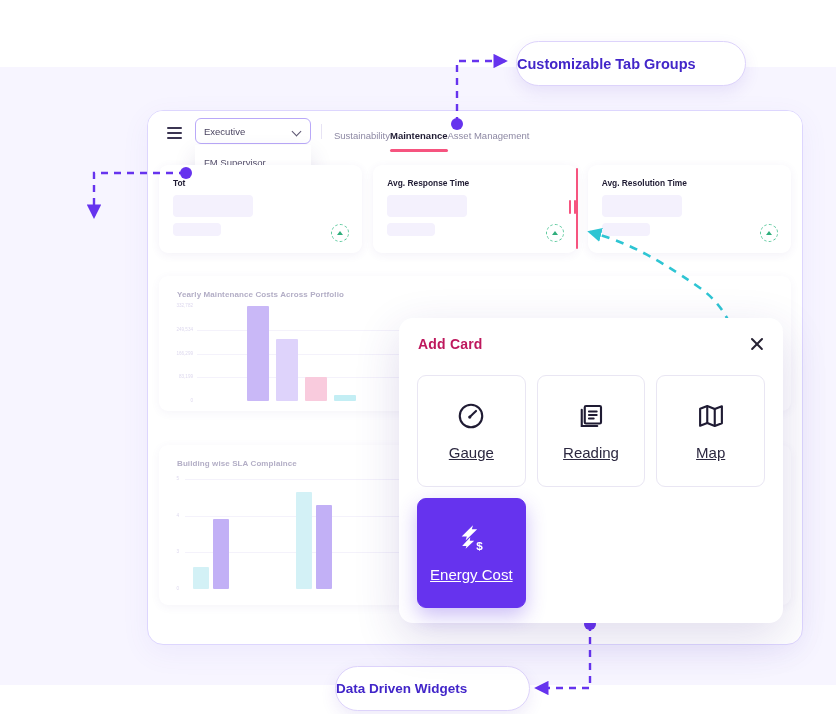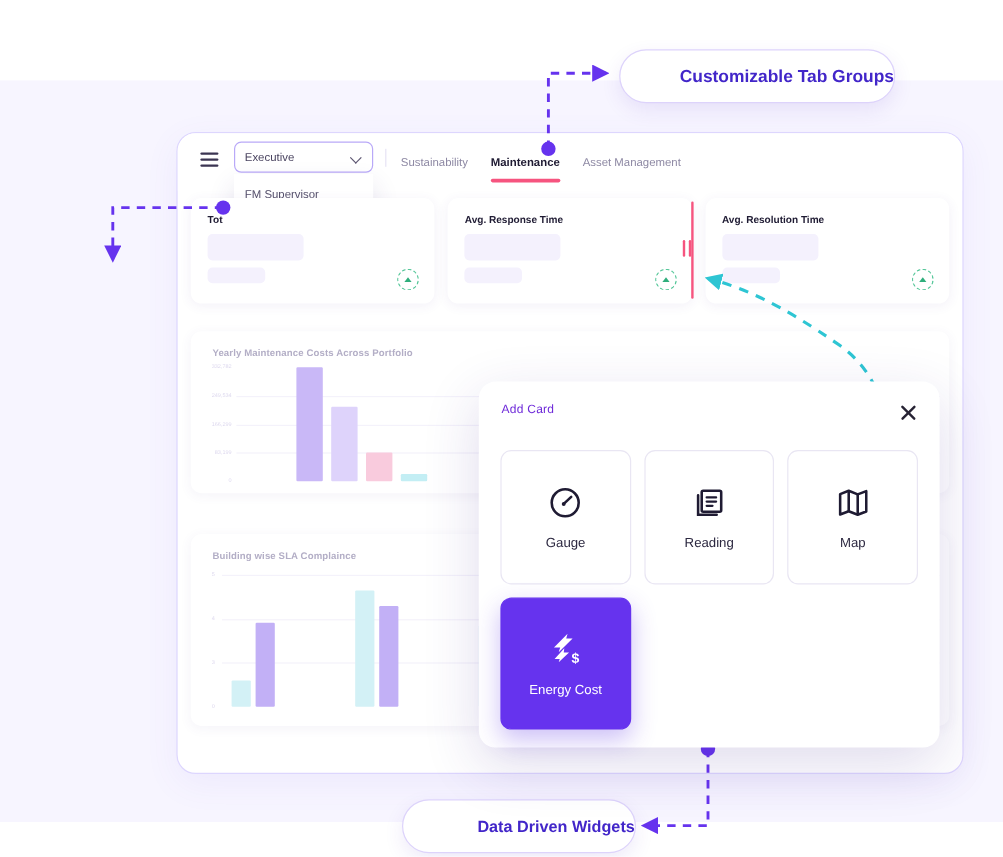--- a/index.html
+++ b/index.html
@@ -40,21 +40,21 @@
     border-right:1.6px solid #5b5470;border-bottom:1.6px solid #5b5470;transform:rotate(45deg);}
   .selmenu{
     position:absolute;left:0;top:27px;width:116px;background:#fff;
     border-radius:0 0 8px 8px;box-shadow:0 10px 22px rgba(60,40,120,.14);
     padding:6px 0 8px 0;box-sizing:border-box;
   }
   .selopt{font-size:9.5px;color:#55506b;padding:6px 9px;white-space:nowrap;cursor:pointer;}
 
   .divline{position:absolute;left:173px;top:13px;width:1px;height:15px;background:#e7e3f4;}
 
-  .tabs{position:absolute;left:186px;top:0;height:48px;display:flex;align-items:center;gap:19px;}
+  .tabs{position:absolute;left:186px;top:0;height:48px;display:flex;align-items:center;}
   .tab{font-size:9.5px;color:#8d88a3;cursor:pointer;position:relative;padding:4px 0;}
   .tab.active{color:#1f1b33;font-weight:bold;}
   .tab.active:after{content:"";position:absolute;left:0;right:0;bottom:-7px;height:2.6px;
     background:#f6547f;border-radius:2px;}
 
   
   .kpirow{position:absolute;left:11px;top:54px;right:11px;display:flex;gap:11px;}
   .kpi{
     flex:1;height:88px;background:#fff;border-radius:9px;
     box-shadow:0 2px 10px rgba(80,60,160,.07);position:relative;
@@ -80,40 +80,40 @@
   .panel-t{position:absolute;left:18px;top:14px;font-size:8px;font-weight:bold;color:#b3aec6;letter-spacing:.1px;}
   .axis-lbl{position:absolute;font-size:4.6px;color:#ddd8ee;text-align:right;}
   .gridline{position:absolute;height:1px;background:#f4f2fb;}
   .bar{position:absolute;border-radius:1px;}
 
   
   .modal{
     position:absolute;left:399px;top:318px;width:384px;height:305px;
     background:#fff;border-radius:14px;box-shadow:0 14px 46px rgba(60,36,140,.16);
   }
-  .modal-title{position:absolute;left:19px;top:18px;font-size:10px;font-weight:normal;color:#6d28d9;letter-spacing:.2px;}
+  .modal-title{position:absolute;left:19px;top:18px;font-size:14px;font-weight:bold;color:#be185d;letter-spacing:.2px;}
   .modal-close{position:absolute;right:16px;top:16px;width:20px;height:20px;cursor:pointer;}
   .modal-close:before,.modal-close:after{content:"";position:absolute;left:2px;top:9px;width:16px;height:1.8px;background:#262233;border-radius:2px;}
   .modal-close:before{transform:rotate(45deg);}
   .modal-close:after{transform:rotate(-45deg);}
   .grid{position:absolute;left:18px;top:57px;width:348px;display:grid;
     grid-template-columns:repeat(3,1fr);gap:11px;}
   .tile{
     height:110px;border:1px solid #e9e6f3;border-radius:9px;background:#fff;
     display:flex;flex-direction:column;align-items:center;justify-content:center;gap:13px;cursor:pointer;
   }
   .tile.sel{background:#6633ee;border-color:#6633ee;box-shadow:0 8px 20px rgba(90,45,230,.3);}
-  .tile-l{font-size:11px;color:#2c2840;}
+  .tile-l{font-size:15px;color:#2c2840;text-decoration:underline;}
   .tile.sel .tile-l{color:#fff;}
   .tile svg{display:block;}
 
   
   .callout{
     position:absolute;background:#fff;border:1.6px solid #ddd3fb;border-radius:30px;
-    display:flex;align-items:center;justify-content:flex-end;
+    display:flex;align-items:center;justify-content:flex-start;
     font-weight:bold;color:#4226c9;box-shadow:0 6px 16px rgba(90,50,200,.10);
     white-space:nowrap;
   }
   #co-tabs{left:516px;top:41px;width:228px;height:43px;font-size:14.5px;}
   #co-views{left:18px;top:226px;width:151px;height:41px;font-size:13.5px;}
   #co-widgets{left:335px;top:666px;width:193px;height:43px;font-size:13.5px;}
 
   .dot{position:absolute;width:12px;height:12px;border-radius:50%;background:#6633ee;}
   .dot.teal{background:#2ec5d3;width:11px;height:11px;}
 

